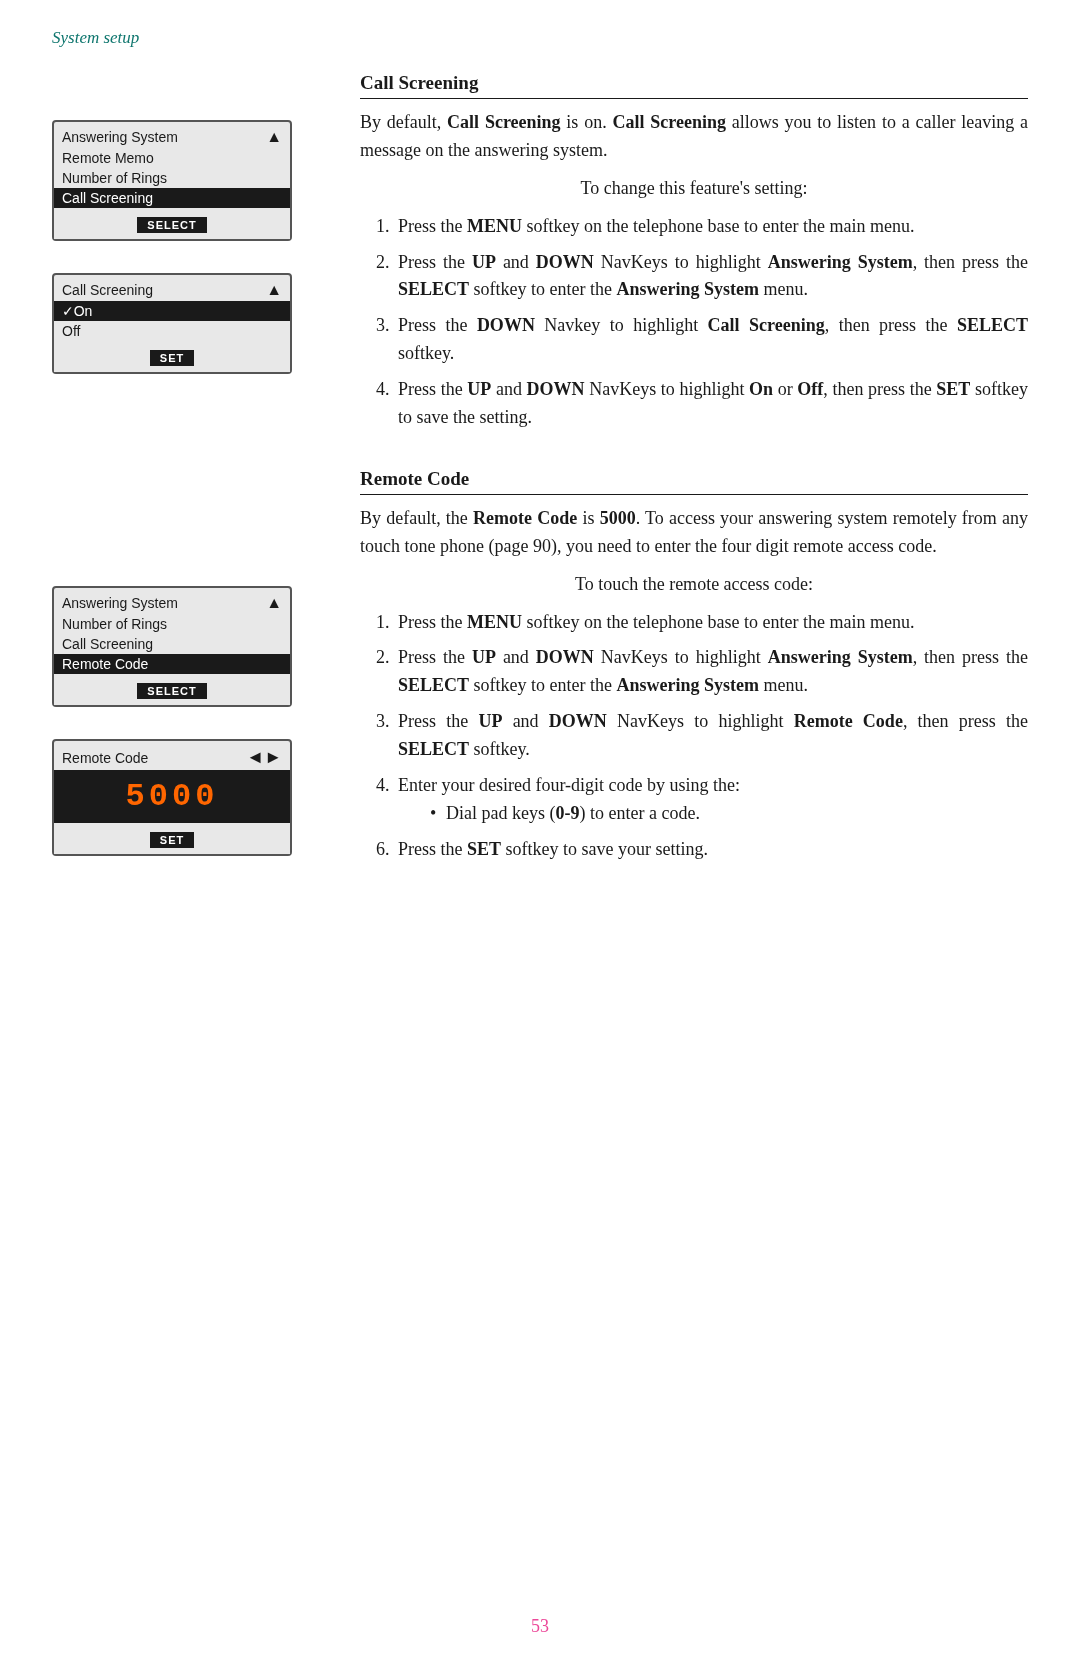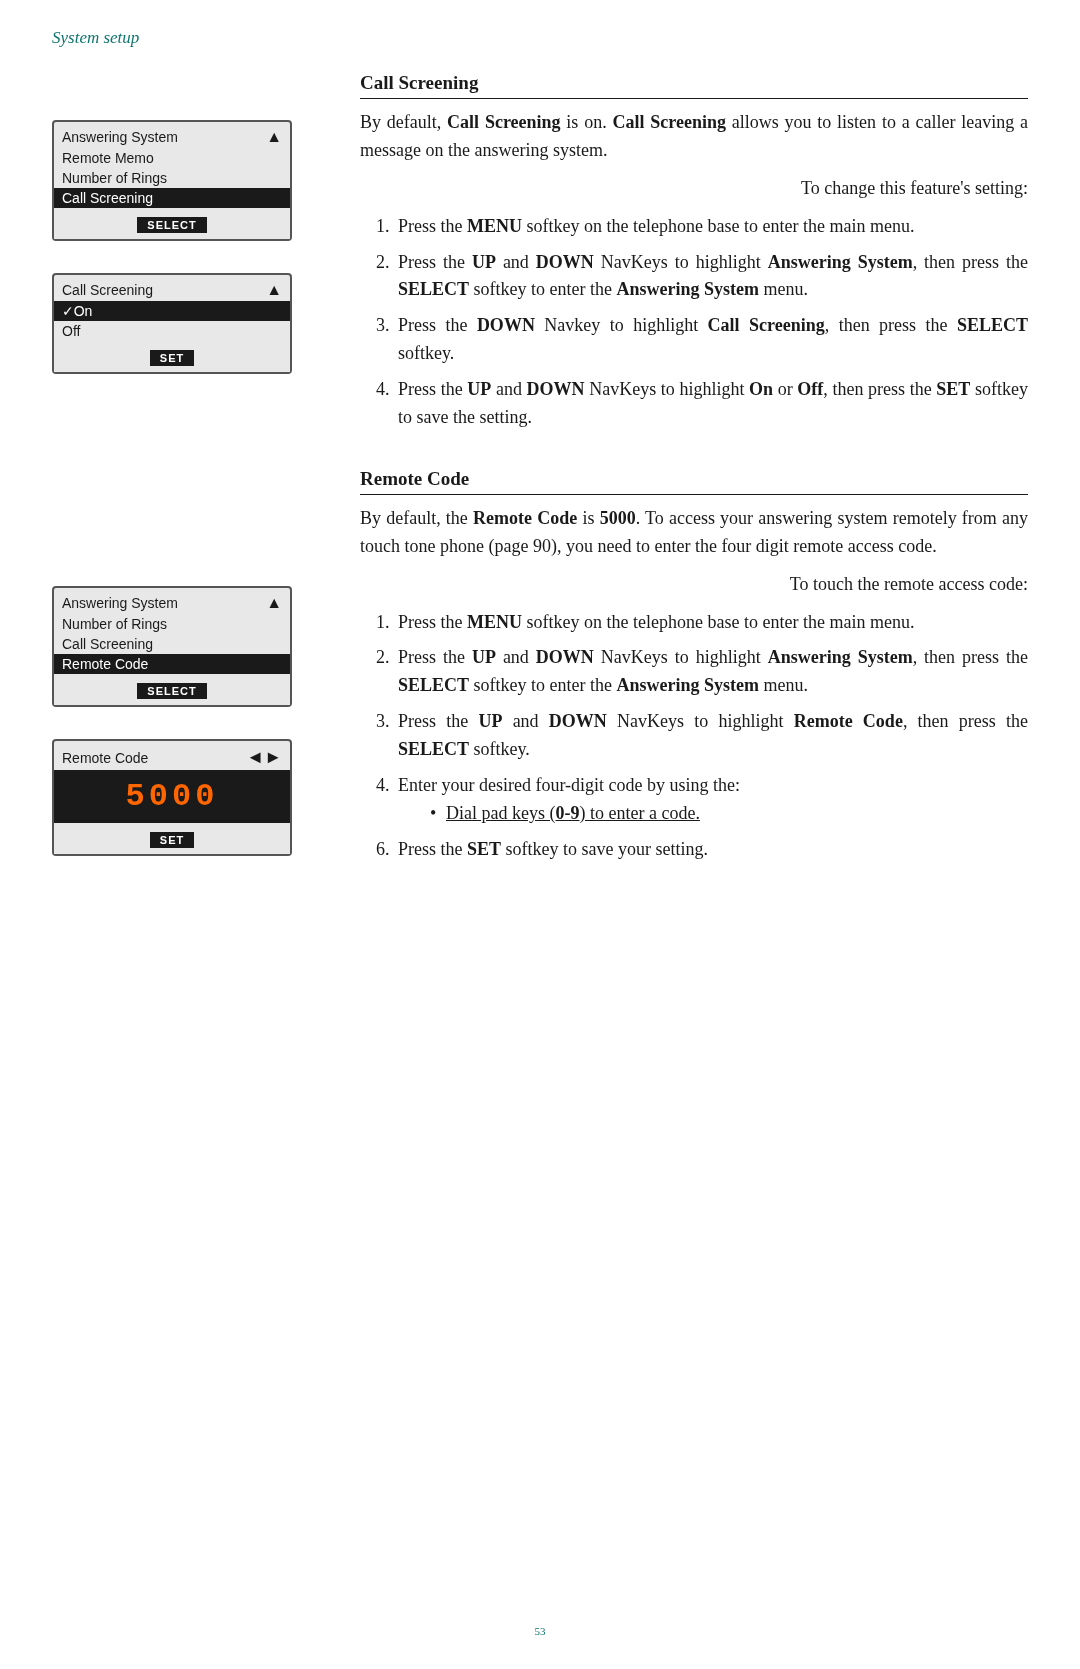--- a/index.html
+++ b/index.html
@@ -20,22 +20,22 @@
       font-size: 17px;
       color: #0f766e;
       font-style: italic;
     }
 
     .page-number {
       position: absolute;
       bottom: 32px;
       left: 50%;
       transform: translateX(-50%);
-      font-size: 11px;
-      color: #0f766e;
+      font-size: 18px;
+      color: #ec4899;
     }
 
     .left-column {
       position: absolute;
       top: 120px;
       left: 52px;
       width: 270px;
     }
 
     .right-column {
@@ -114,21 +114,21 @@
       font-size: 19px;
       font-weight: bold;
       border-bottom: 1.5px solid #1a1a1a;
       padding-bottom: 4px;
       margin-bottom: 10px;
     }
 
     .section-paragraph {
       margin-bottom: 10px;
       line-height: 1.55;
-      text-align: right;
+      text-align: center;
     }
 
     .section-paragraph.justified {
       text-align: justify;
     }
 
     .numbered-list {
       margin-left: 16px;
       margin-bottom: 10px;
       list-style: none;
@@ -147,21 +147,20 @@
     .numbered-list li::before {
       content: counter(step-counter) ".";
       position: absolute;
       left: 0;
     }
 
     .bullet-list {
       margin-left: 32px;
       margin-bottom: 8px;
       list-style: none;
-      text-decoration: underline;
     }
 
     .bullet-list li {
       position: relative;
       padding-left: 16px;
       margin-bottom: 6px;
       line-height: 1.55;
       text-align: justify;
     }
 

